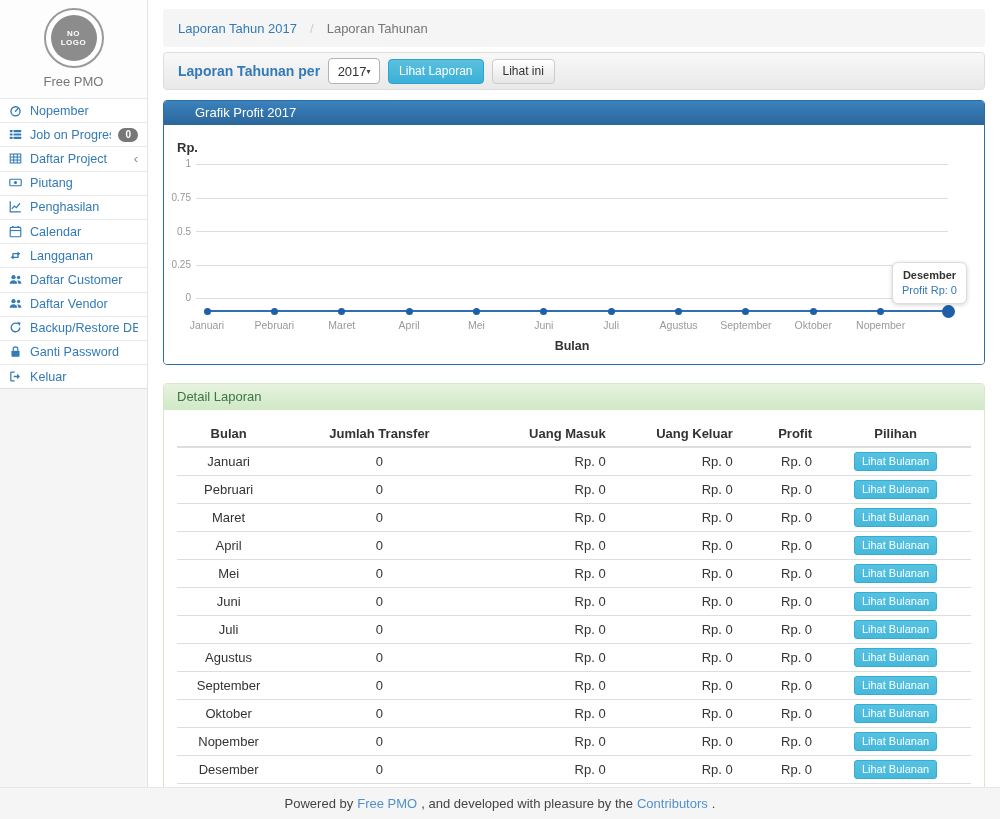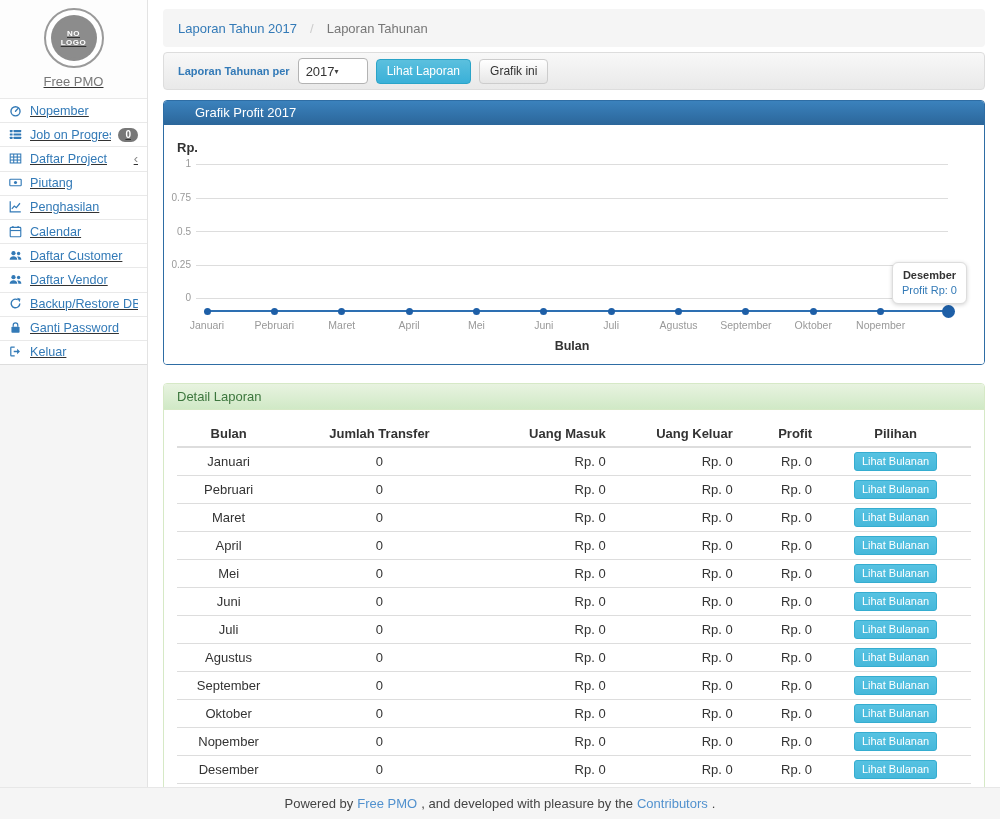--- a/index.html
+++ b/index.html
@@ -6,21 +6,21 @@
   html,body { width:1000px; height:819px; }
   body {
     font-family: "Liberation Sans", sans-serif;
     font-size: 13px; color:#333; background:#fff;
     position: relative; overflow: hidden;
   }
 
   
   .sidebar-rail {
     position:absolute; left:0; top:0; width:148px; height:787px;
-    background:#f5f5f5; border-right:1px solid #e3e3e3;text-decoration:underline;
+    background:#f5f5f5; border-right:1px solid #e3e3e3;
   }
   .sidebar-card { background:#fefefe; border-bottom:1px solid #ddd; }
   .logo-box { padding:8px 0 9px; text-align:center; background:#fdfdfd; }
   .logo-outer {
     width:60px; height:60px; margin:0 auto; border-radius:50%;
     border:2px solid #9a9a9a; display:flex; align-items:center; justify-content:center;
     background:#fff;
   }
   .logo-gear {
     width:46px; height:46px; border-radius:50%;
@@ -54,25 +54,25 @@
   .breadcrumb .bc-link { color:#337ab7; cursor:pointer; }
   .breadcrumb .bc-sep { color:#ccc; }
   .breadcrumb .bc-current { color:#777; }
 
   .filter-panel {
     margin-top:5px; height:38px;
     background:linear-gradient(#f8f8f8,#e9e9e9);
     border:1px solid #ddd; border-radius:4px;
     display:flex; align-items:center; gap:8px; padding:0 14px;
   }
-  .filter-label { color:#337ab7; font-weight:bold; font-size:11px; }
+  .filter-label { color:#337ab7; font-weight:bold; font-size:14px; }
   .year-select {
     background:#fff; border:1px solid #b3b3b3; border-radius:4px;
-    height:26px; width:70px; padding:0 7px; display:flex; align-items:center;
-    justify-content:flex-start; cursor:pointer;
+    height:26px; width:52px; padding:0 7px; display:flex; align-items:center;
+    justify-content:center; cursor:pointer;
   }
   .year-select .caret { font-size:8px; color:#444; }
   .btn { border-radius:4px; font-size:12px; padding:5px 10px; cursor:pointer; line-height:13px; }
   .btn-info {
     background:linear-gradient(#5bc0de,#3ab0d8); border:1px solid #2aa4c8; color:#fff;
   }
   .btn-default {
     background:linear-gradient(#ffffff,#e6e6e6); border:1px solid #ccc; color:#333;
   }
 
@@ -202,20 +202,29 @@
               <rect x="1.5" y="3" width="13" height="11.5" rx="1" fill="none" stroke="currentColor" stroke-width="1.4"></rect>
               <path d="M1.5 6.8h13" stroke="currentColor" stroke-width="1.4"></path>
               <path d="M4.8 1.2v2.6M11.2 1.2v2.6" stroke="currentColor" stroke-width="1.6"></path>
             </svg>
           </span>
           <span class="mi-label">Calendar</span>
         </div>
         <div class="menu-item">
           <span class="mi-icon">
             <svg viewBox="0 0 16 16" fill="currentColor">
+              <path d="M4 10.5V6.3c0-.7.6-1.3 1.3-1.3h5.2V3.2L14 5.7l-3.5 2.5V6.5H5.5v4z"></path>
+              <path d="M12 5.5v4.2c0 .7-.6 1.3-1.3 1.3H5.5v1.8L2 10.3l3.5-2.5v1.7h5v-4z"></path>
+            </svg>
+          </span>
+          <span class="mi-label">Langganan</span>
+        </div>
+        <div class="menu-item">
+          <span class="mi-icon">
+            <svg viewBox="0 0 16 16" fill="currentColor">
               <circle cx="5.5" cy="5.2" r="2.6"></circle>
               <path d="M.8 13.2c0-2.6 2.1-4.2 4.7-4.2s4.7 1.6 4.7 4.2z"></path>
               <circle cx="11.8" cy="5.6" r="2.1"></circle>
               <path d="M11.2 9.3c2.3 0 4 1.5 4 3.9h-3.7c0-1.6-.6-2.9-1.7-3.7z"></path>
             </svg>
           </span>
           <span class="mi-label">Daftar Customer</span>
         </div>
         <div class="menu-item">
           <span class="mi-icon">
@@ -267,21 +276,21 @@
     <span class="bc-current">Laporan Tahunan</span>
   </div>
 
   <div class="filter-panel">
     <span class="filter-label">Laporan Tahunan per</span>
     <div class="year-select">
       <span>2017</span>
       <span class="caret">▾</span>
     </div>
     <button class="btn btn-info">Lihat Laporan</button>
-    <button class="btn btn-default">Grafik ini</button>
+    <button class="btn btn-default">Lihat ini</button>
   </div>
 
   <div class="chart-panel">
     <div class="chart-heading">Grafik Profit 2017</div>
     <div class="chart-body" id="chart-body">
       <div class="y-axis-title">Rp.</div>
       <div class="x-axis-title">Bulan</div>
       <div class="chart-tooltip">
         <div class="tt-title">Desember</div>
         <div class="tt-value">Profit Rp: 0</div>

